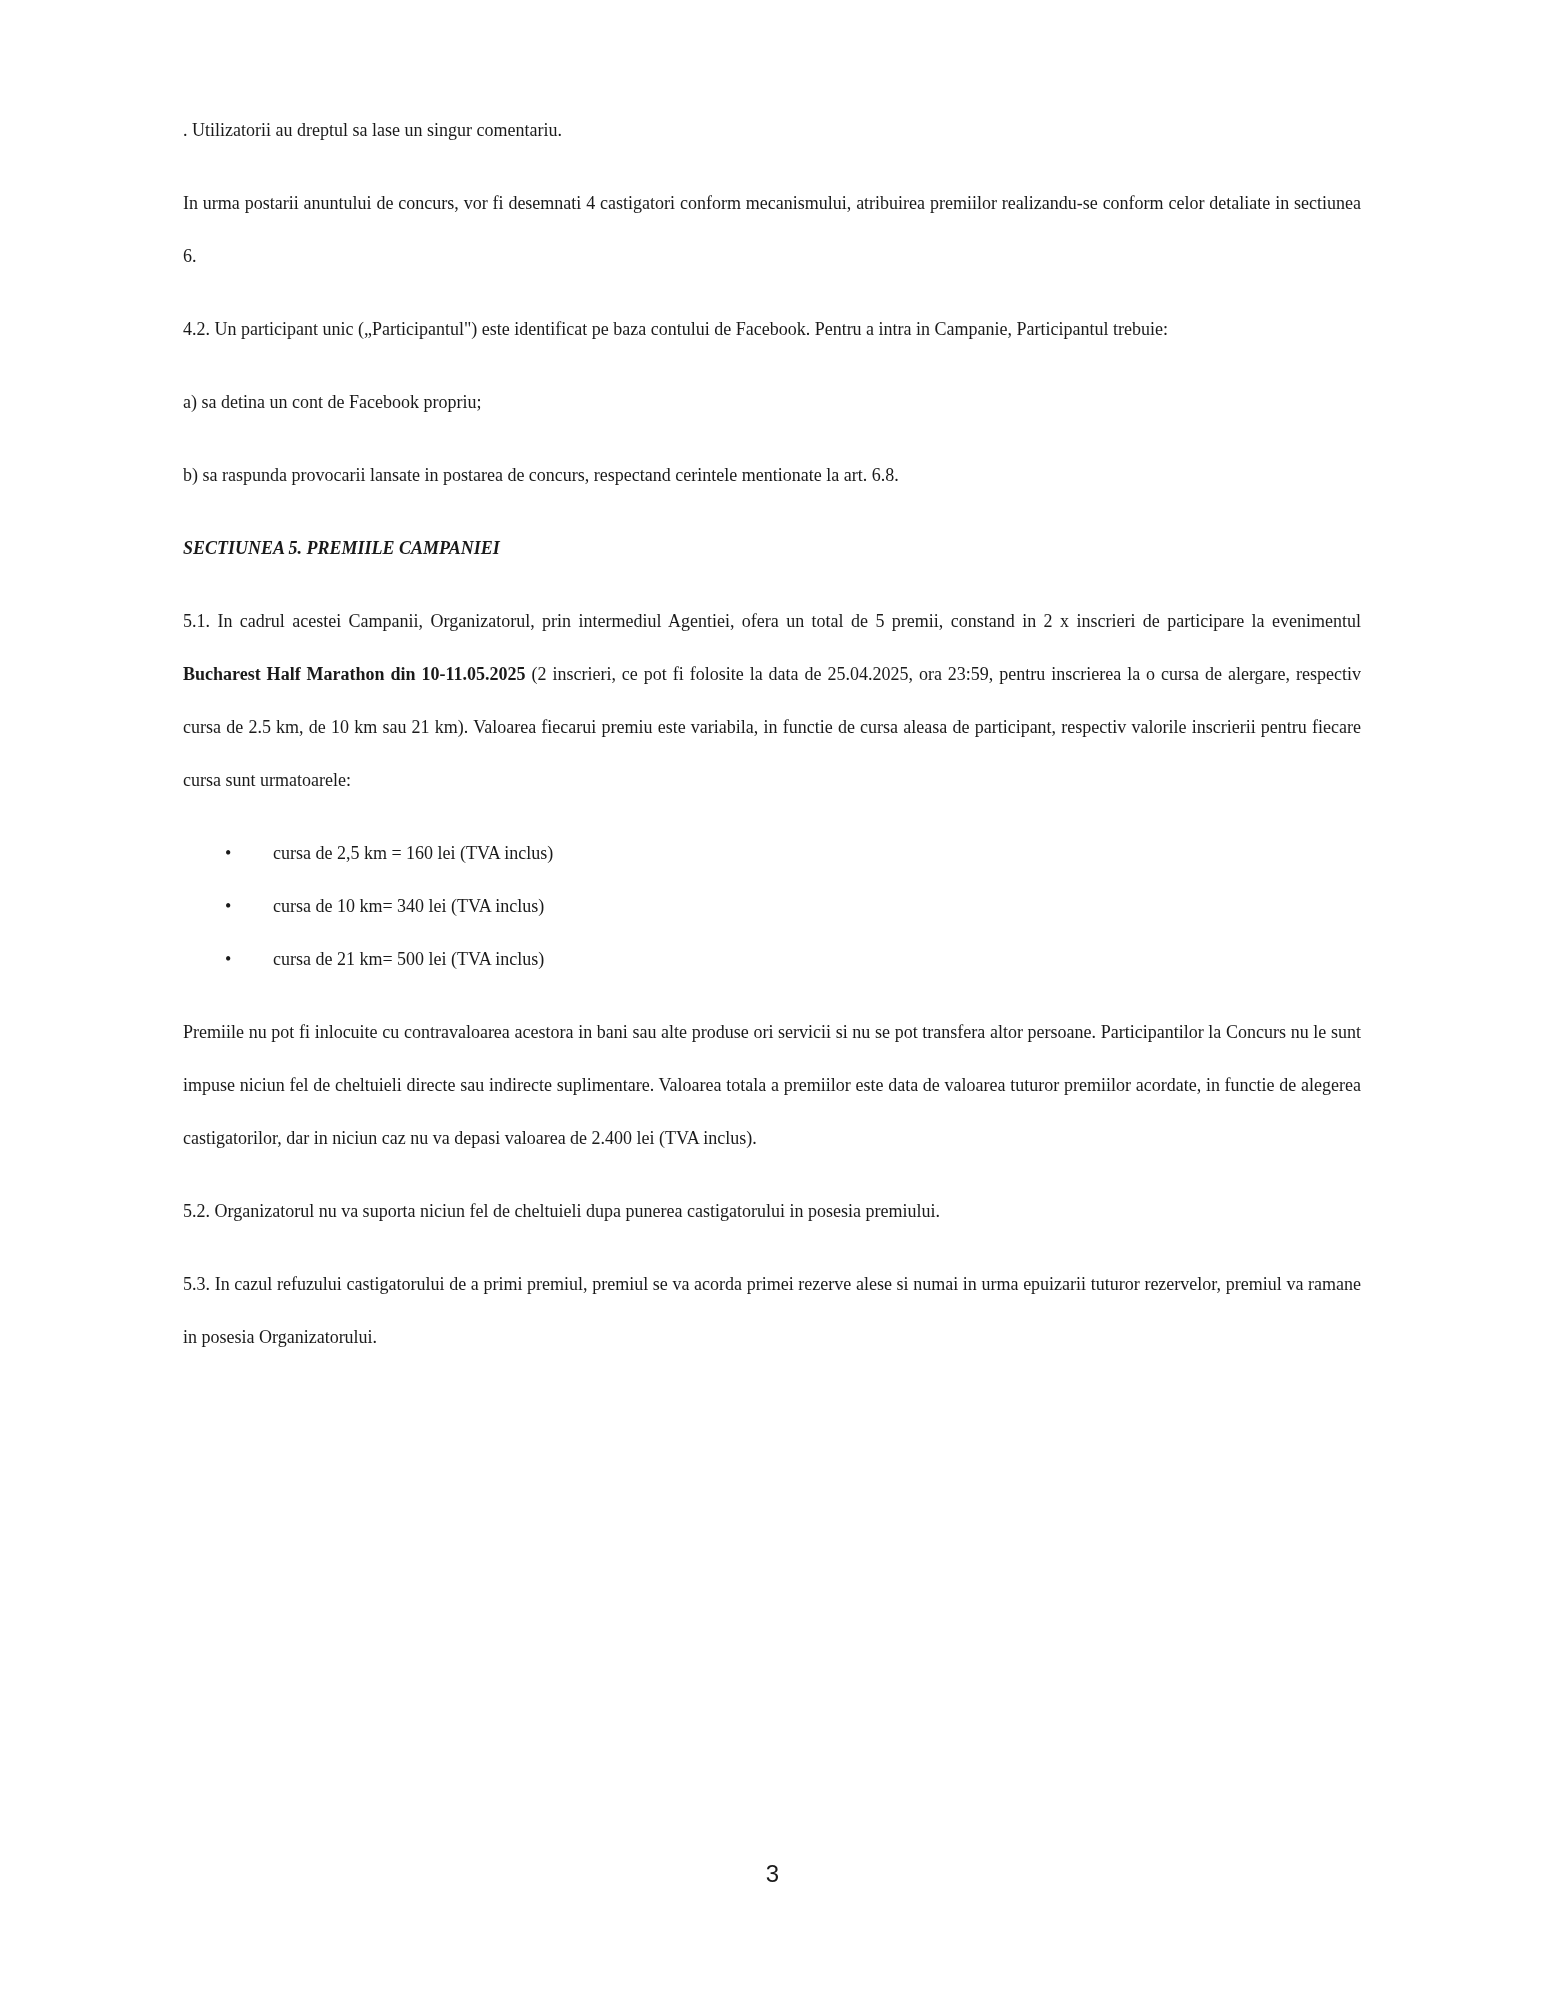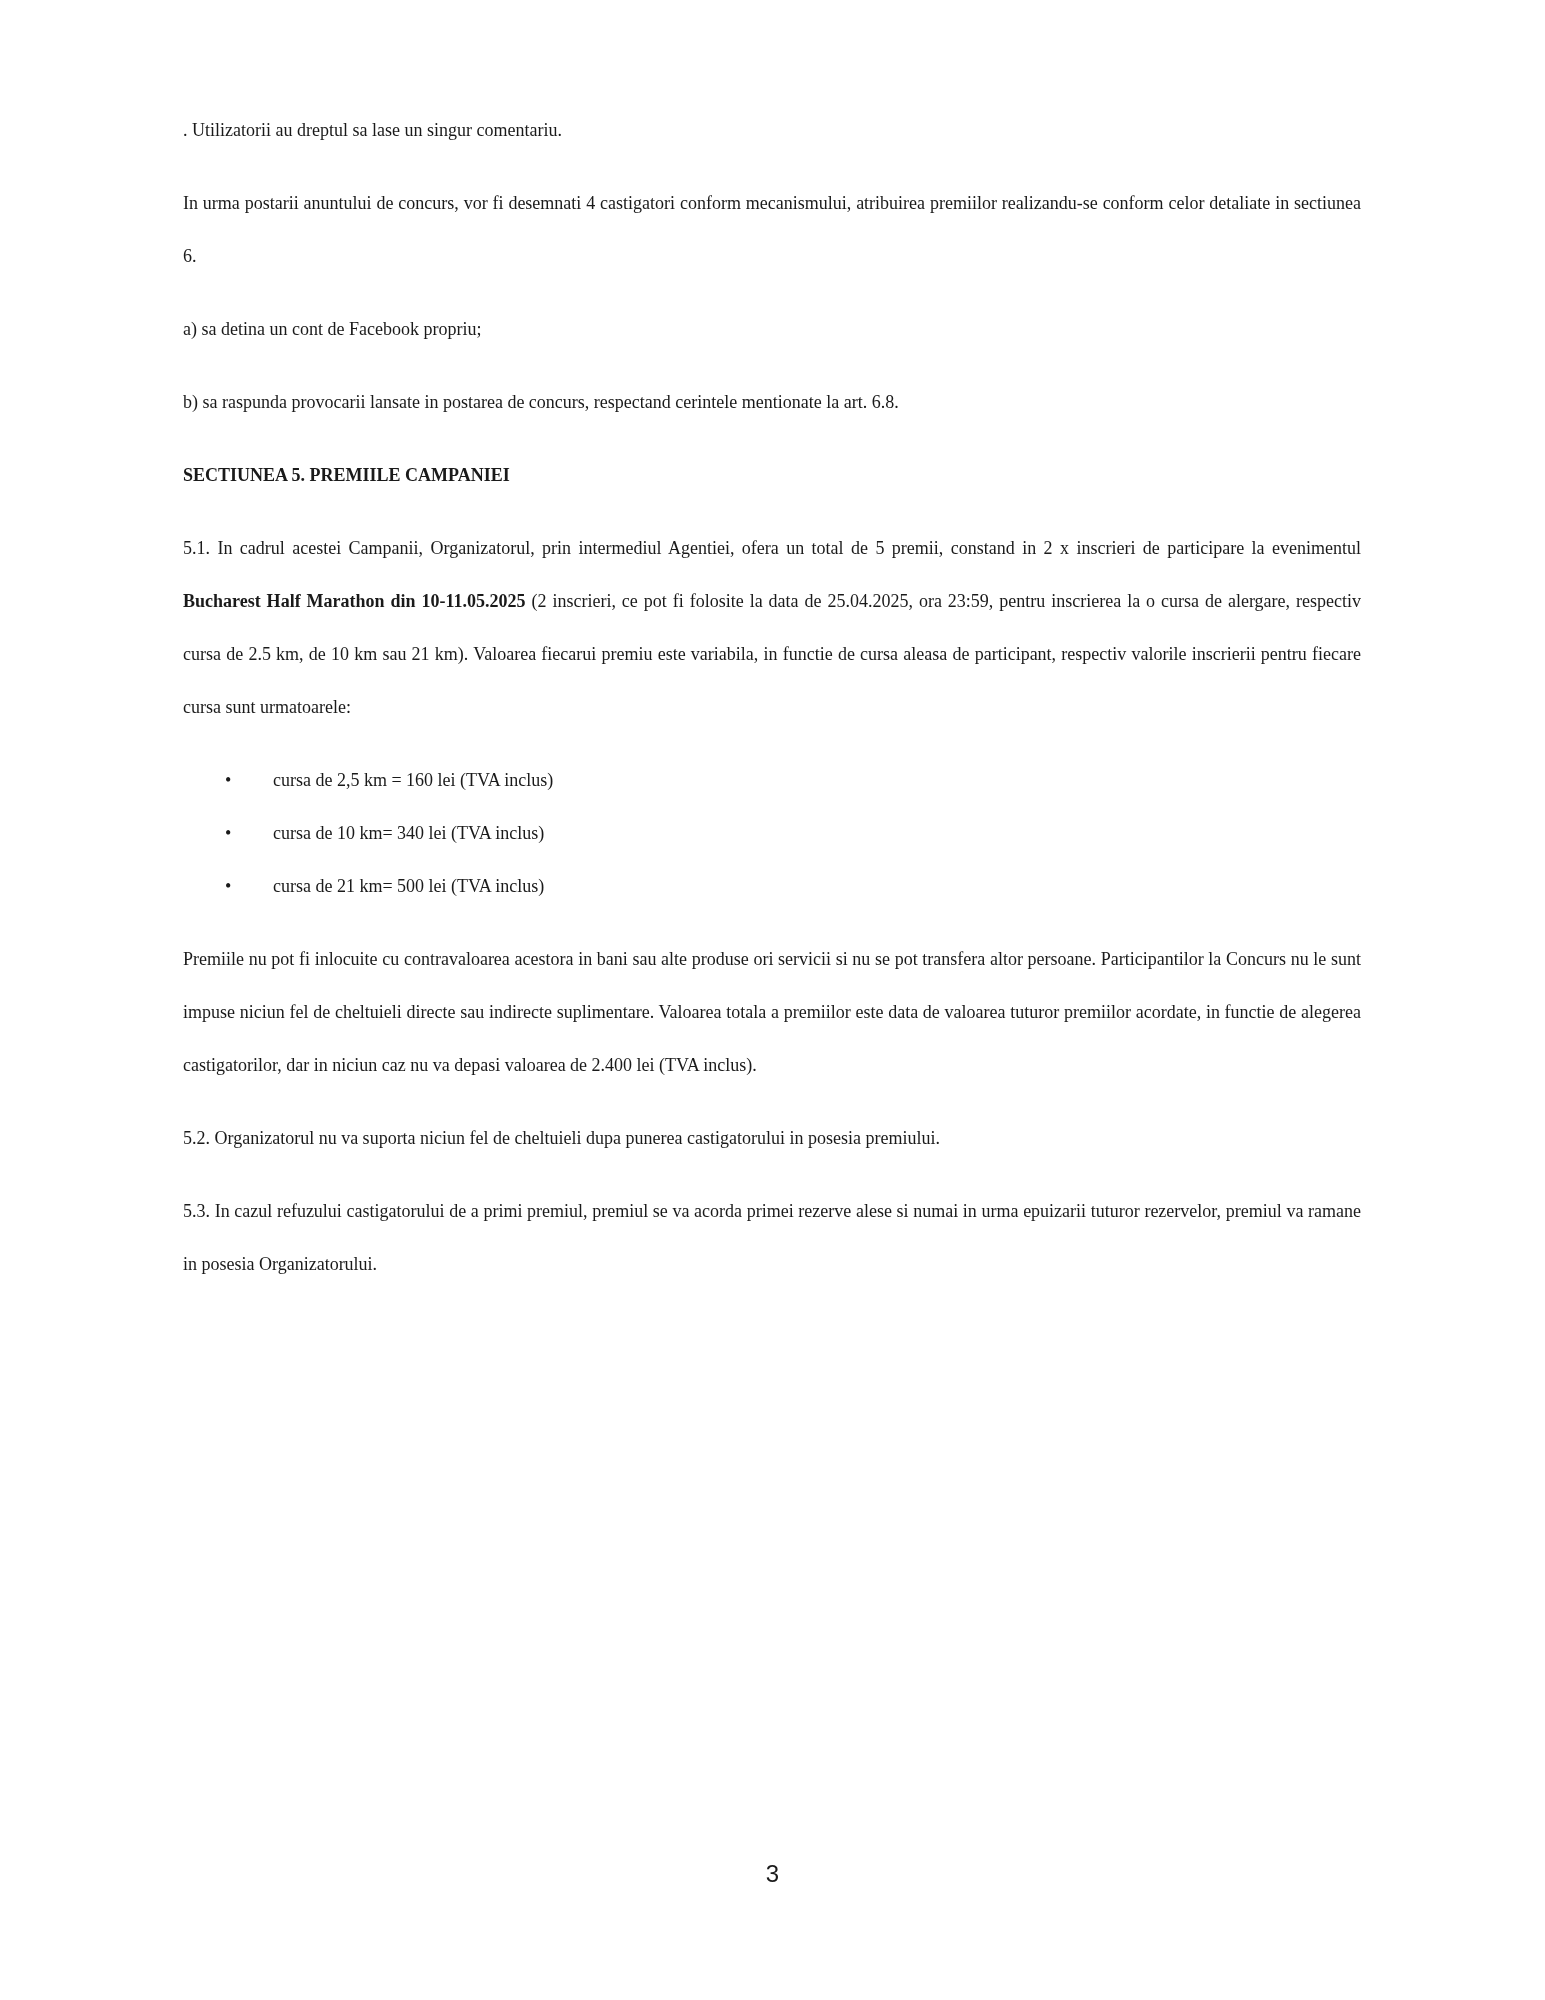--- a/index.html
+++ b/index.html
@@ -4,37 +4,38 @@
 <style>
   html, body { margin: 0; padding: 0; background: #ffffff; }
   body { width: 1545px; height: 2000px; position: relative; overflow: hidden; }
   .page {
     position: absolute; left: 183px; top: 104px; width: 1178px;
     font-family: "Liberation Serif", "DejaVu Serif", serif;
     font-size: 18px; color: #1a1a1a; line-height: 53px;
   }
   p { margin: 0; text-align: justify; }
   .gap { margin-top: 20px; }
-  .heading { font-weight: bold; margin-top: 20px; }
+  .heading { font-weight: bold; margin-top: 20px; font-style: italic; }
   ul { margin: 20px 0 0 0; padding: 0; list-style: none; }
   li { position: relative; padding-left: 90px; }
   li .bullet { position: absolute; left: 42px; top: 0; }
   b { font-weight: bold; }
   .page-number {
     position: absolute; left: 0; width: 1545px; top: 1860px;
     text-align: center; font-family: "Liberation Sans", "DejaVu Sans", sans-serif;
     font-size: 24px; color: #1a1a1a;
   }
 </style>
 </head>
 <body>
 
 <div class="page">
   <p>.  Utilizatorii au dreptul sa lase un singur comentariu.</p>
   <p class="gap">In urma postarii anuntului de concurs, vor fi desemnati 4 castigatori conform mecanismului, atribuirea premiilor realizandu-se conform celor detaliate in sectiunea 6.</p>
+  <p class="gap">4.2. Un participant unic („Participantul") este identificat pe baza contului de Facebook. Pentru a intra in Campanie, Participantul trebuie:</p>
   <p class="gap">a) sa detina un cont de Facebook propriu;</p>
   <p class="gap">b) sa raspunda provocarii lansate in postarea de concurs, respectand cerintele mentionate la art. 6.8.</p>
 
   <p class="heading">SECTIUNEA 5. PREMIILE CAMPANIEI</p>
 
   <p class="gap"><span>5.1. In cadrul acestei Campanii, Organizatorul, prin intermediul Agentiei, ofera un total de 5 premii, constand in 2 x inscrieri de participare  la evenimentul </span><b>Bucharest Half Marathon din 10-11.05.2025</b><span> (2 inscrieri, ce pot fi folosite la data de 25.04.2025, ora 23:59, pentru inscrierea la o cursa de alergare, respectiv cursa de 2.5 km, de 10 km sau 21 km). Valoarea fiecarui premiu este variabila, in functie de cursa aleasa de participant, respectiv valorile inscrierii pentru fiecare cursa sunt urmatoarele:</span></p>
 
   <ul>
     <li><span class="bullet">•</span><span>cursa de 2,5 km = 160 lei (TVA inclus)</span></li>
     <li><span class="bullet">•</span><span>cursa de  10 km= 340 lei (TVA inclus)</span></li>

